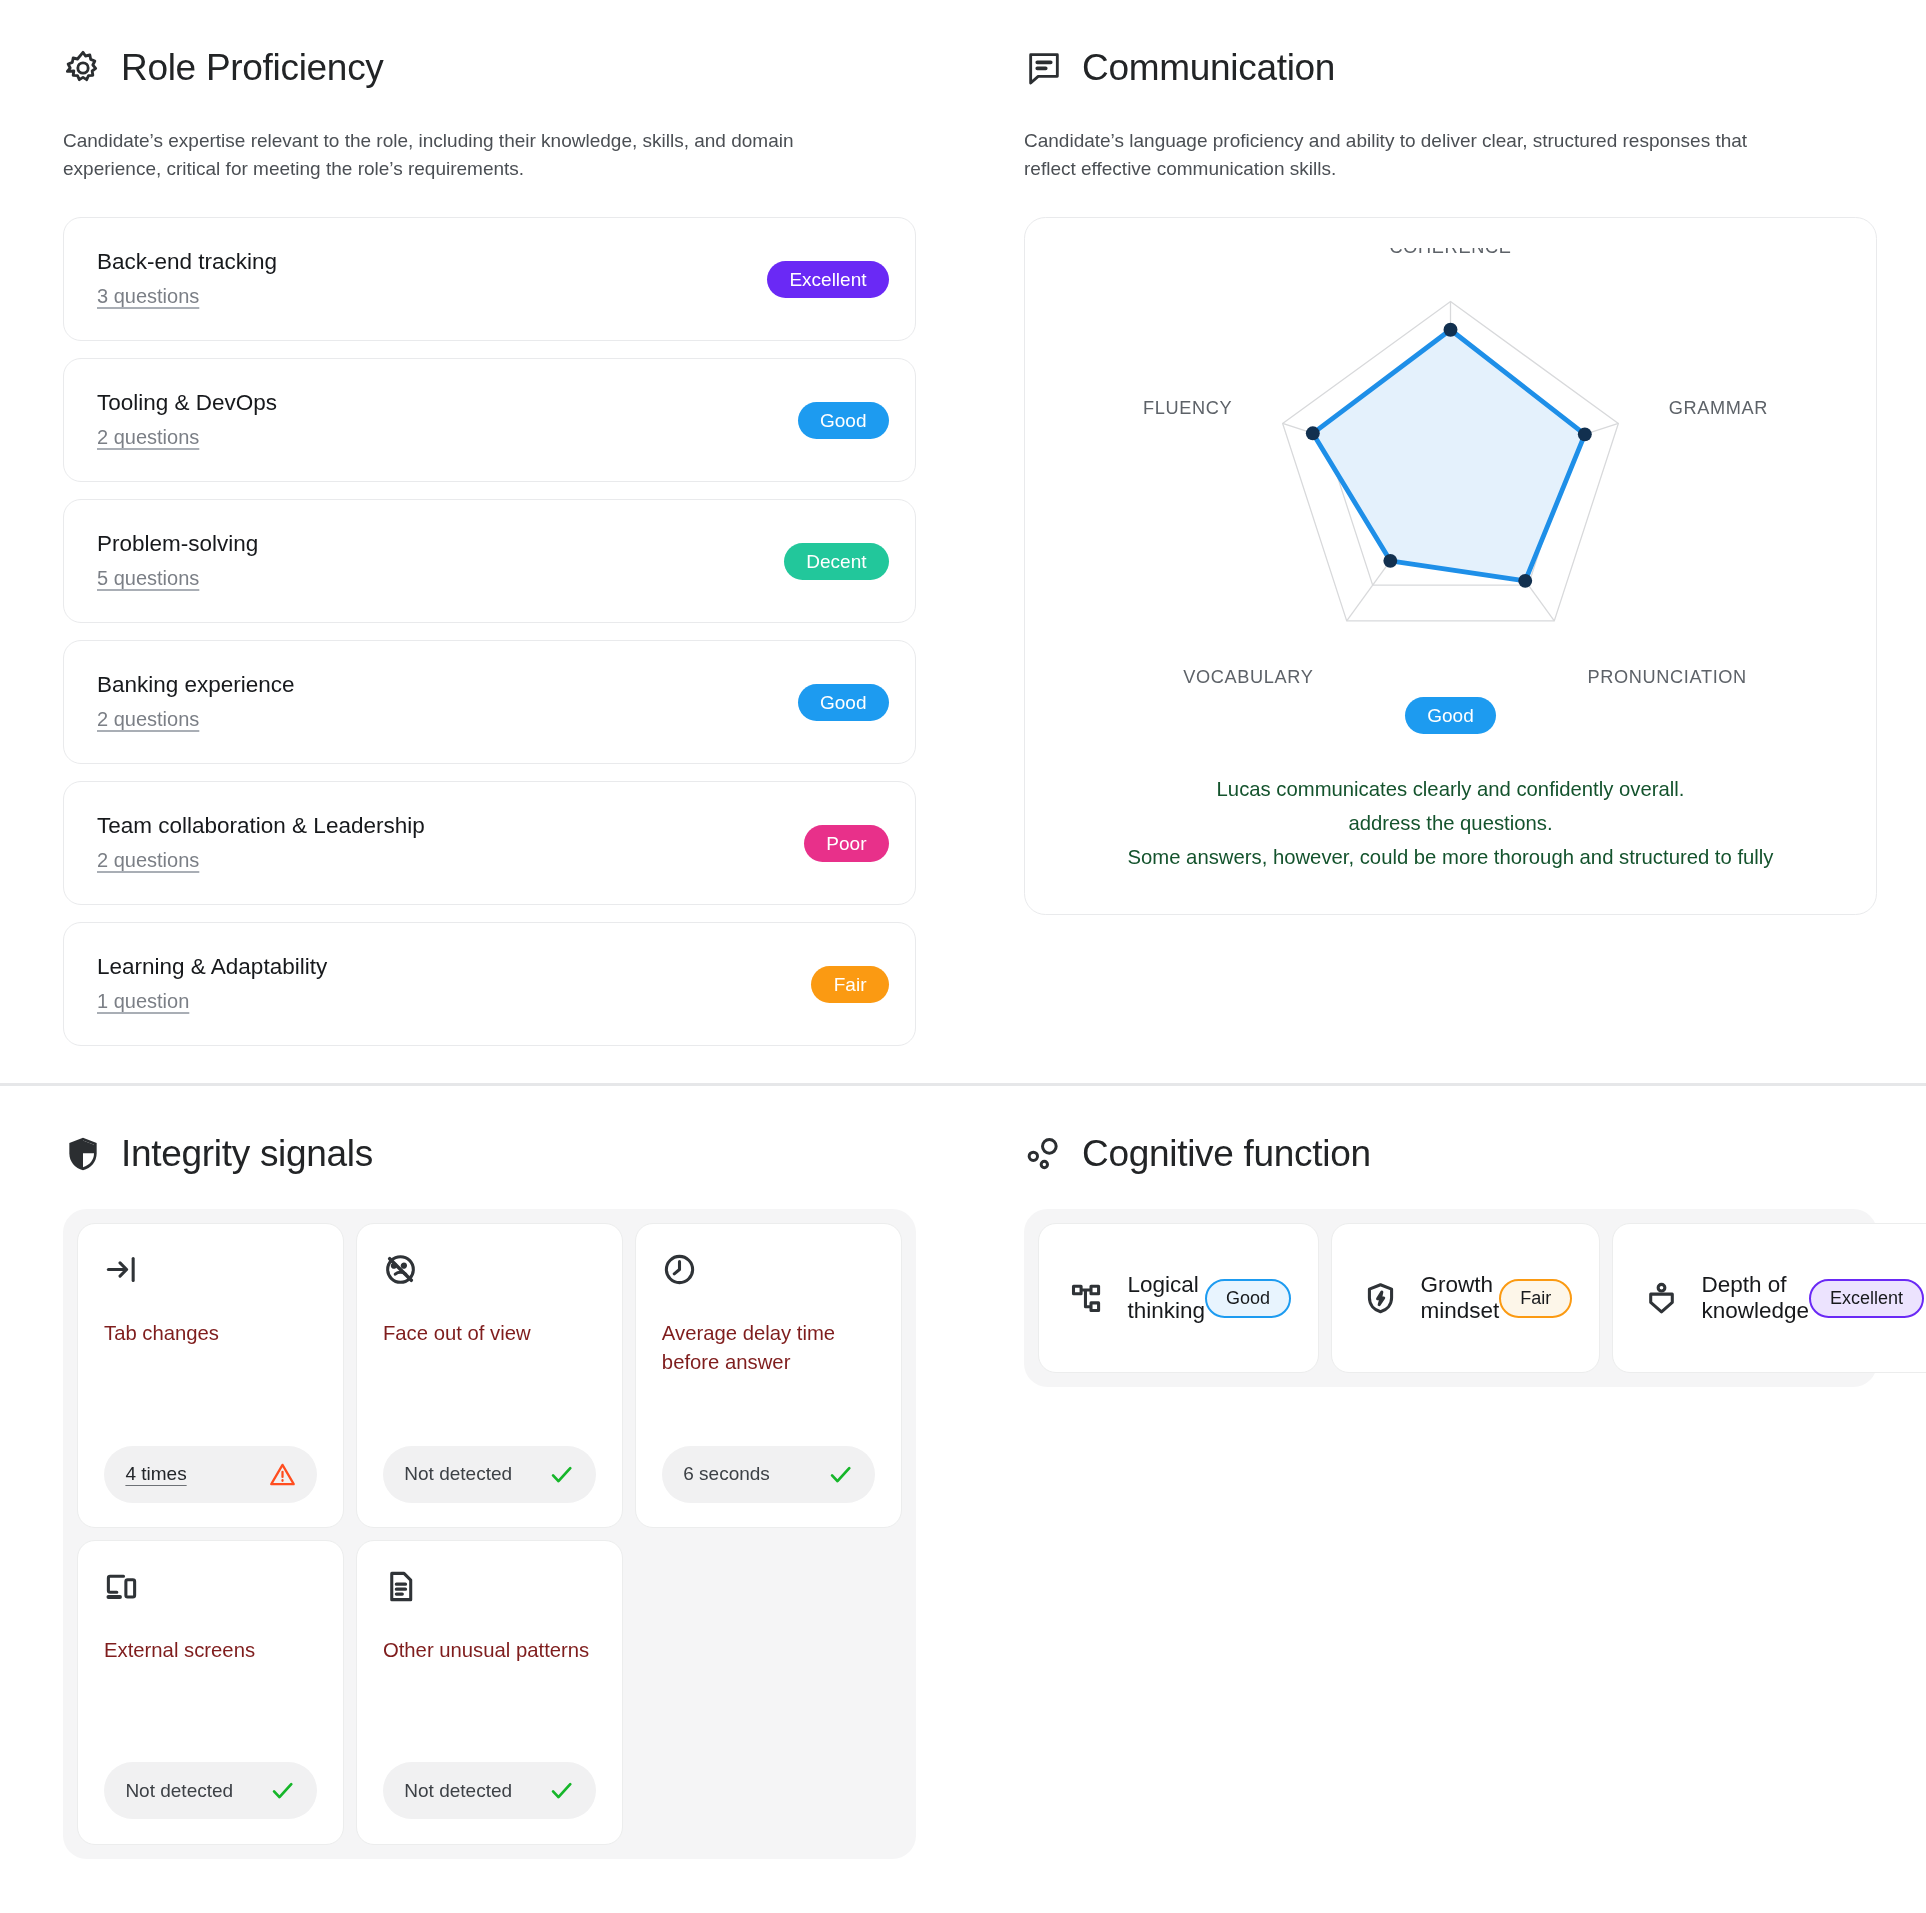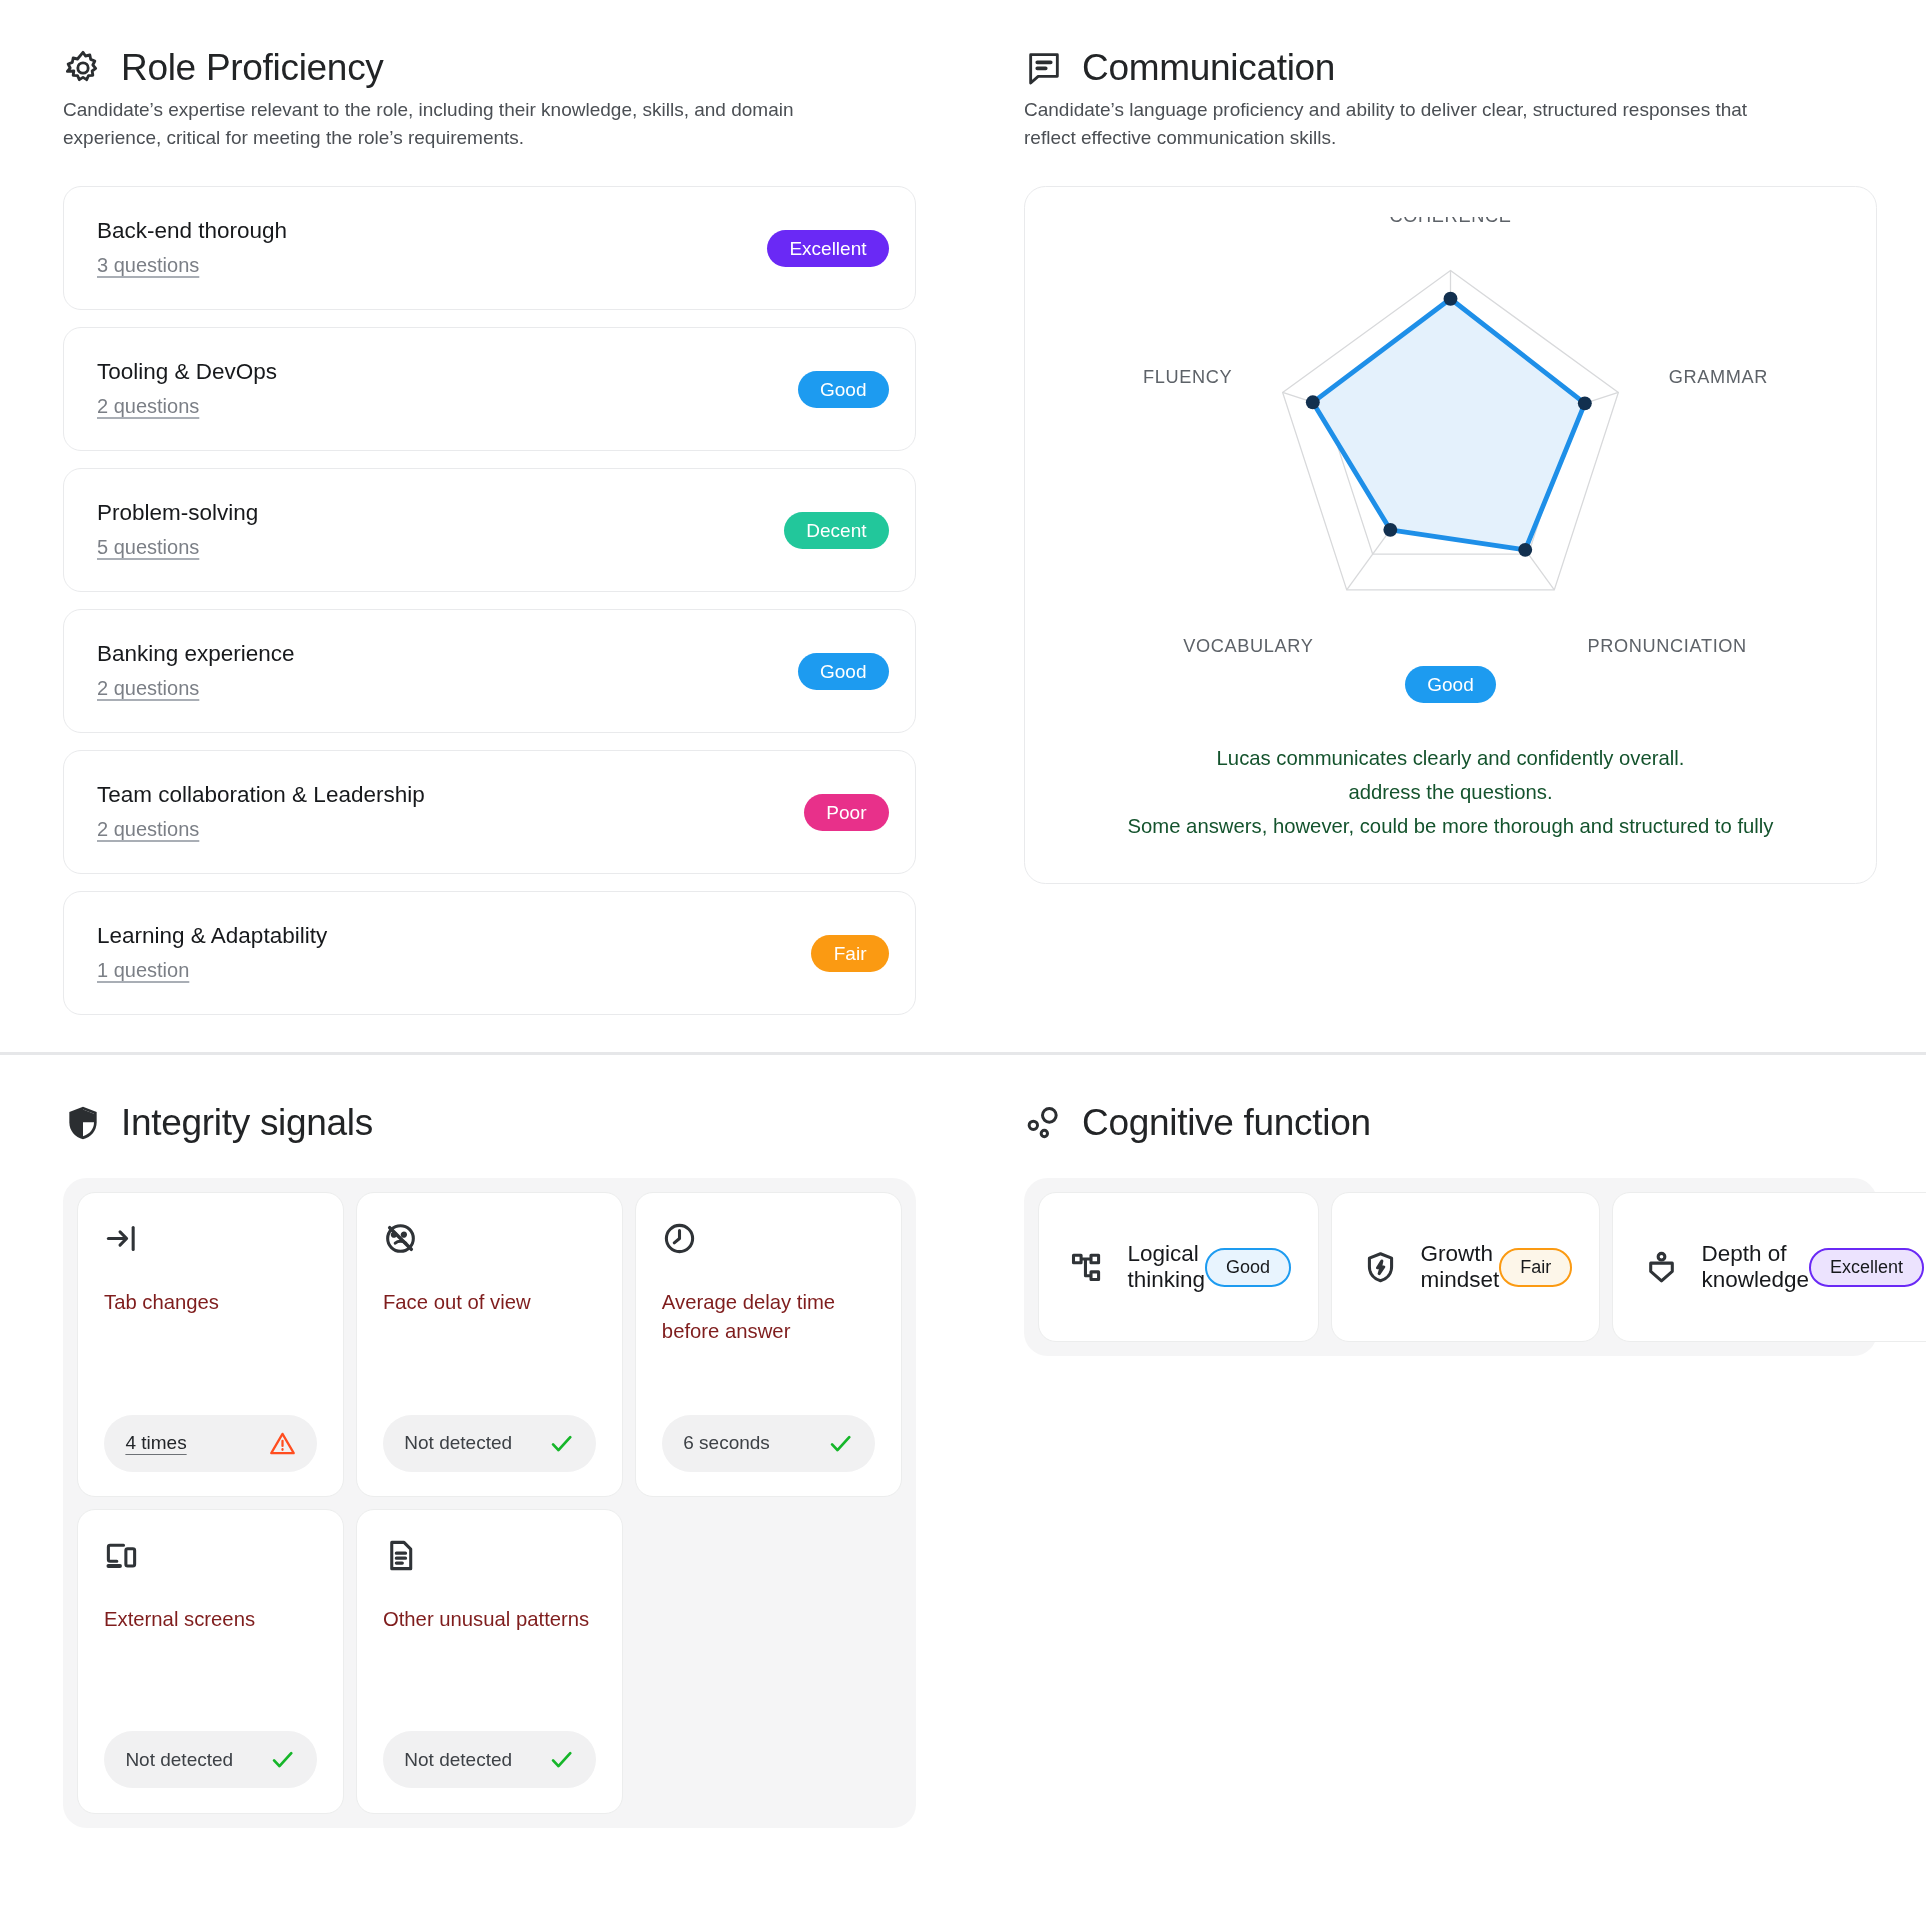--- a/index.html
+++ b/index.html
@@ -18,21 +18,21 @@
   .col-left  { padding: 48px 54px 37px 63px; }
   .col-right { padding: 48px 49px 37px 54px; }
 
   .sec-head { display: flex; align-items: center; gap: 18px; }
   .sec-icon { width: 40px; height: 40px; flex: 0 0 40px; display: block; }
   .sec-title {
     font-size: 37px; font-weight: 400; letter-spacing: -0.3px;
     color: #222426; line-height: 1.05; white-space: nowrap;
   }
   .sec-desc {
-    margin-top: 8px;
+    margin-top: 39px;
     font-size: 19px; line-height: 1.45; color: #4b4f54; max-width: 760px;
   }
 
   .divider { height: 3.2px; background: #e6e7e9; width: 100%; }
 
   
   .rp-list { margin-top: 35px; display: flex; flex-direction: column; gap: 17px; }
   .rp-item {
     position: relative;
     border: 1.6px solid #e9eaec; border-radius: 18px; background: #fff;
@@ -133,21 +133,21 @@
             <path d="M12 2.6l1.5 2.2 2.6-.6.5 2.6 2.5 1-1.2 2.4 1.7 2-2.1 1.6.4 2.6-2.6.2-1.1 2.4-2.2-1.4-2.2 1.4-1.1-2.4-2.6-.2.4-2.6L2.6 14l1.7-2L3.1 9.6l2.5-1 .5-2.6 2.6.6z"></path>
           </svg>
         </span>
         <h1 class="sec-title">Role Proficiency</h1>
       </div>
       <p class="sec-desc">Candidate’s expertise relevant to the role, including their knowledge, skills, and domain experience, critical for meeting the role’s requirements.</p>
 
       <div class="rp-list">
         <div class="rp-item">
           <div class="rp-texts">
-            <div class="rp-name">Back-end thorough</div>
+            <div class="rp-name">Back-end tracking</div>
             <div class="rp-q">3 questions</div>
           </div>
           <span class="pill excellent">Excellent</span>
         </div>
         <div class="rp-item">
           <div class="rp-texts">
             <div class="rp-name">Tooling &amp; DevOps</div>
             <div class="rp-q">2 questions</div>
           </div>
           <span class="pill good">Good</span>

